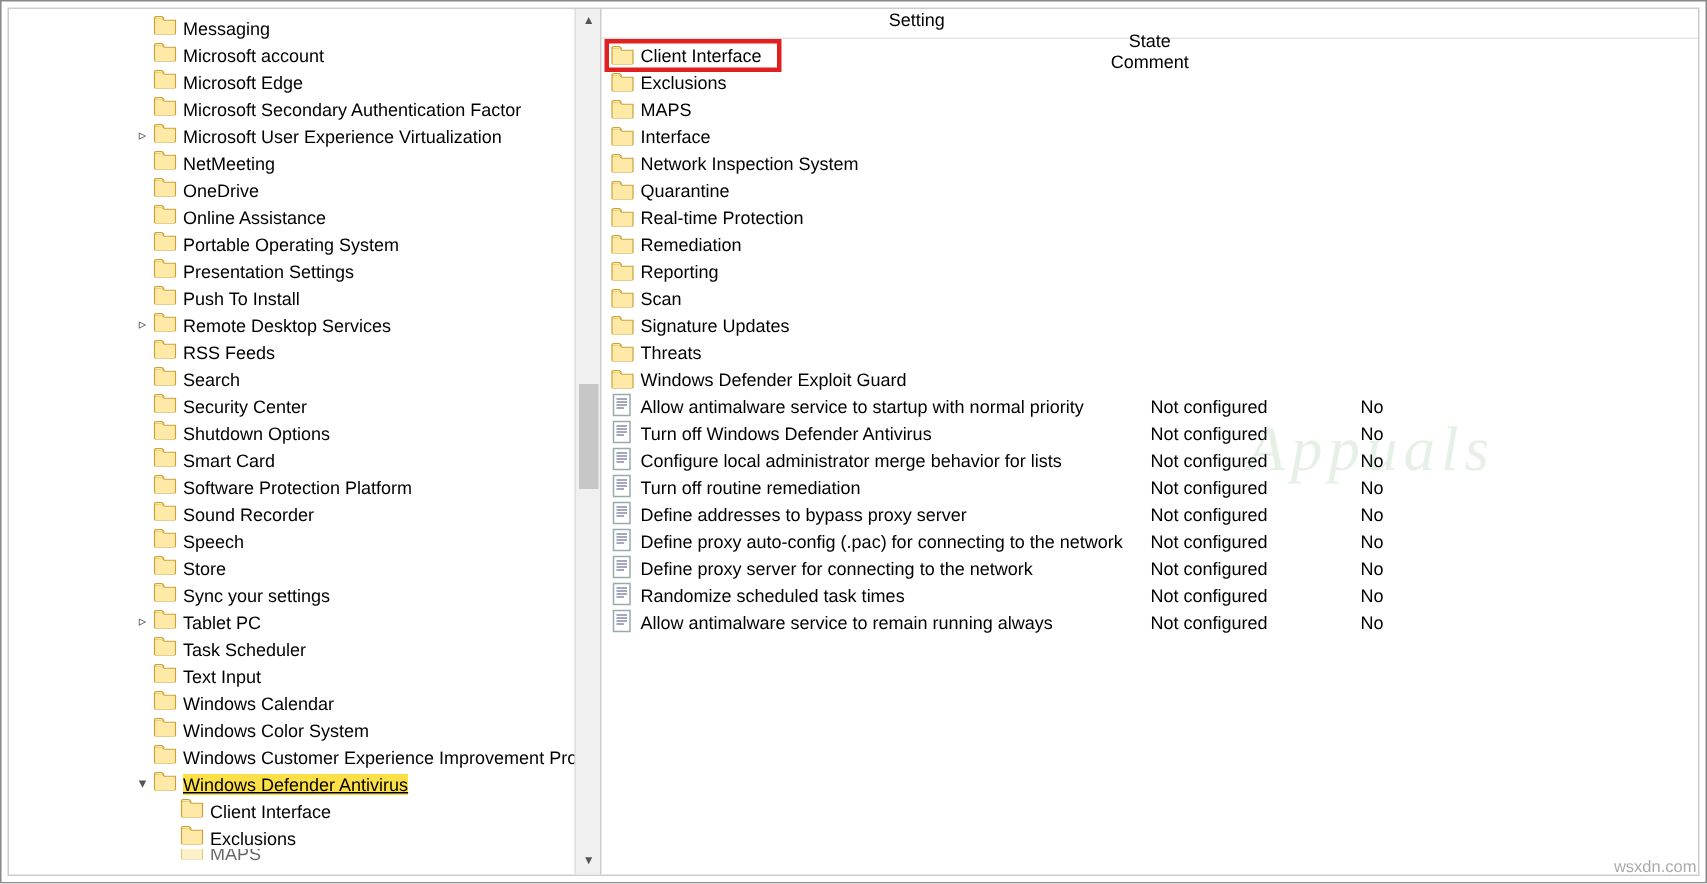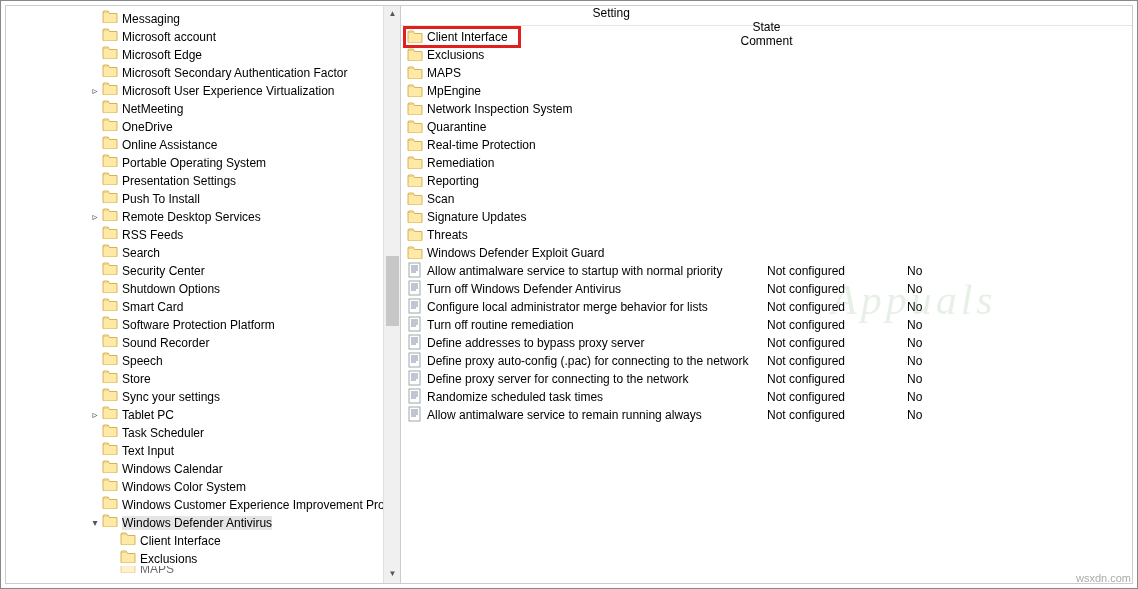--- a/index.html
+++ b/index.html
@@ -10,21 +10,21 @@
   .right-pane { flex:1; position:relative; overflow:hidden; }
   .scrollbar { position:absolute; top:0; right:0; width:17px; height:100%; background:#f0f0f0; border-left:1px solid #e0e0e0; }
   .scroll-arrow { width:17px; height:17px; background:#f0f0f0; text-align:center; line-height:15px; font-size:8px; color:#555; }
   .scroll-thumb { position:absolute; left:2px; width:13px; background:#c7c7c7; }
   .tree { padding:2px 0 2px 0; height:100%; overflow:hidden; }
   .tree-row { display:flex; align-items:flex-end; height:18px; white-space:nowrap; padding-left:2px; }
   .expander { width:14px; text-align:center; color:#555; font-size:10px; line-height:14px; flex:none; }
   .spacer { display:inline-block; flex:none; }
   .folder-icon { display:inline-block; flex:none; margin-right:4px; }
   .label { flex:none; }
-  .selected .label { background:#e5e5e5; }
+  .selected .label { background:#fde047;text-decoration:underline; }
   .right-header { display:flex; border-bottom:1px solid #e5e5e5; height:20px; align-items:center;flex-direction:column; }
   .right-header .col { font-size:12px; color:#000; padding:0 6px; }
   .col-setting { flex:none; width:360px; padding-left:8px; }
   .col-state   { flex:none; width:140px; text-align:center; }
   .col-comment { flex:1; text-align:center; }
   .right-body { padding-top:2px; }
   .right-row { display:flex; align-items:center; height:18px; }
   .right-row .cell { padding:0 6px; }
   .right-row .c-set { width:360px; display:flex; align-items:center; padding-left:6px; }
   .right-row .c-state { width:140px; }
@@ -377,21 +377,21 @@
             </div>
             <div class="cell c-state"></div>
             <div class="cell c-comment"></div>
           </div>
           <div class="right-row">
             <div class="cell c-set">
               <span class="folder-icon"><svg width="16" height="14" viewBox="0 0 16 14">
                   <path d="M1 3 h5 l1.5 1.5 H15 v8.5 a1 1 0 0 1 -1 1 H2 a1 1 0 0 1 -1 -1 z" fill="#ffe9a6" stroke="#caa23a" stroke-width="0.8"></path>
                   <path d="M1 3 a1 1 0 0 1 1 -1 h4 l1.5 1.5" fill="#ffe9a6" stroke="#caa23a" stroke-width="0.8"></path>
                 </svg></span>
-              <span>MpEngine</span>
+              <span>Interface</span>
             </div>
             <div class="cell c-state"></div>
             <div class="cell c-comment"></div>
           </div>
           <div class="right-row">
             <div class="cell c-set">
               <span class="folder-icon"><svg width="16" height="14" viewBox="0 0 16 14">
                   <path d="M1 3 h5 l1.5 1.5 H15 v8.5 a1 1 0 0 1 -1 1 H2 a1 1 0 0 1 -1 -1 z" fill="#ffe9a6" stroke="#caa23a" stroke-width="0.8"></path>
                   <path d="M1 3 a1 1 0 0 1 1 -1 h4 l1.5 1.5" fill="#ffe9a6" stroke="#caa23a" stroke-width="0.8"></path>
                 </svg></span>

